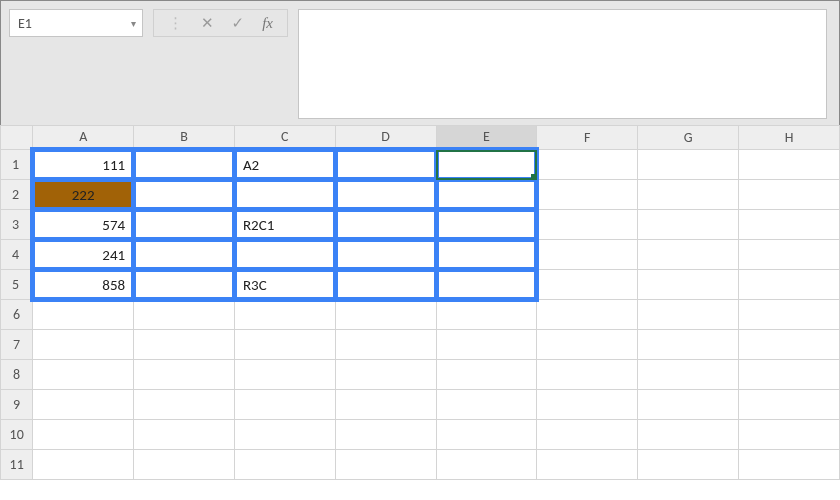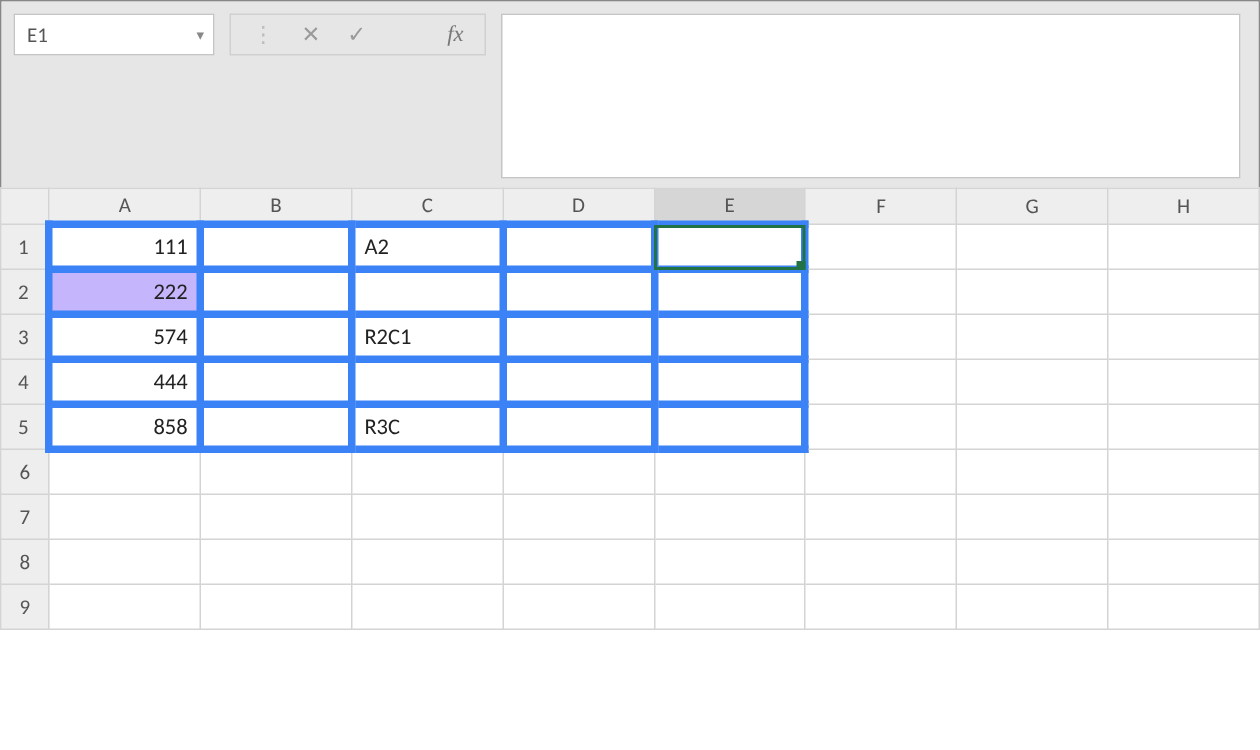--- a/index.html
+++ b/index.html
@@ -59,21 +59,20 @@
     padding: 0 14px;
     color: #9a9a9a;
   }
   .fx-icons .sep {
     color: #bdbdbd;
   }
   .fx-icons .fx {
     font-style: italic;
     color: #777;
     font-family: serif;
-    margin-left: 36px;
   }
   .formula-input {
     flex: 1;
     height: 110px;
     background: #fff;
     border: 1px solid #c5c5c5;
     margin-right: 4px;
   }
 
   
@@ -128,21 +127,22 @@
     bottom: -3px;
     width: 6px;
     height: 6px;
     background: #217346;
   }
   .grid thead th.selcol {
     background: #d6d6d6;
     border-bottom: 2px solid #217346;
   }
   .grid td.highlight {
-    background: #c4b5fd;
+    background: #a16207;
+    text-align: center;
   }
   .grid td.bordered {
     border: 5px solid #3b82f6;
   }
   
   col.c-row { width: 32px; }
   col.c { width: 100px; }
 </style>
 </head>
 <body>
@@ -218,21 +218,21 @@
           <td class="bordered"></td>
           <td class="bordered">R2C1</td>
           <td class="bordered"></td>
           <td class="bordered"></td>
           <td></td>
           <td></td>
           <td></td>
         </tr>
         <tr>
           <td class="rowhead">4</td>
-          <td class="num bordered">444</td>
+          <td class="num bordered">241</td>
           <td class="bordered"></td>
           <td class="bordered"></td>
           <td class="bordered"></td>
           <td class="bordered"></td>
           <td></td>
           <td></td>
           <td></td>
         </tr>
         <tr>
           <td class="rowhead">5</td>
@@ -273,20 +273,42 @@
           <td></td>
           <td></td>
           <td></td>
           <td></td>
           <td></td>
           <td></td>
           <td></td>
         </tr>
         <tr>
           <td class="rowhead">9</td>
+          <td></td>
+          <td></td>
+          <td></td>
+          <td></td>
+          <td></td>
+          <td></td>
+          <td></td>
+          <td></td>
+        </tr>
+        <tr>
+          <td class="rowhead">10</td>
+          <td></td>
+          <td></td>
+          <td></td>
+          <td></td>
+          <td></td>
+          <td></td>
+          <td></td>
+          <td></td>
+        </tr>
+        <tr>
+          <td class="rowhead">11</td>
           <td></td>
           <td></td>
           <td></td>
           <td></td>
           <td></td>
           <td></td>
           <td></td>
           <td></td>
         </tr>
       </tbody>

